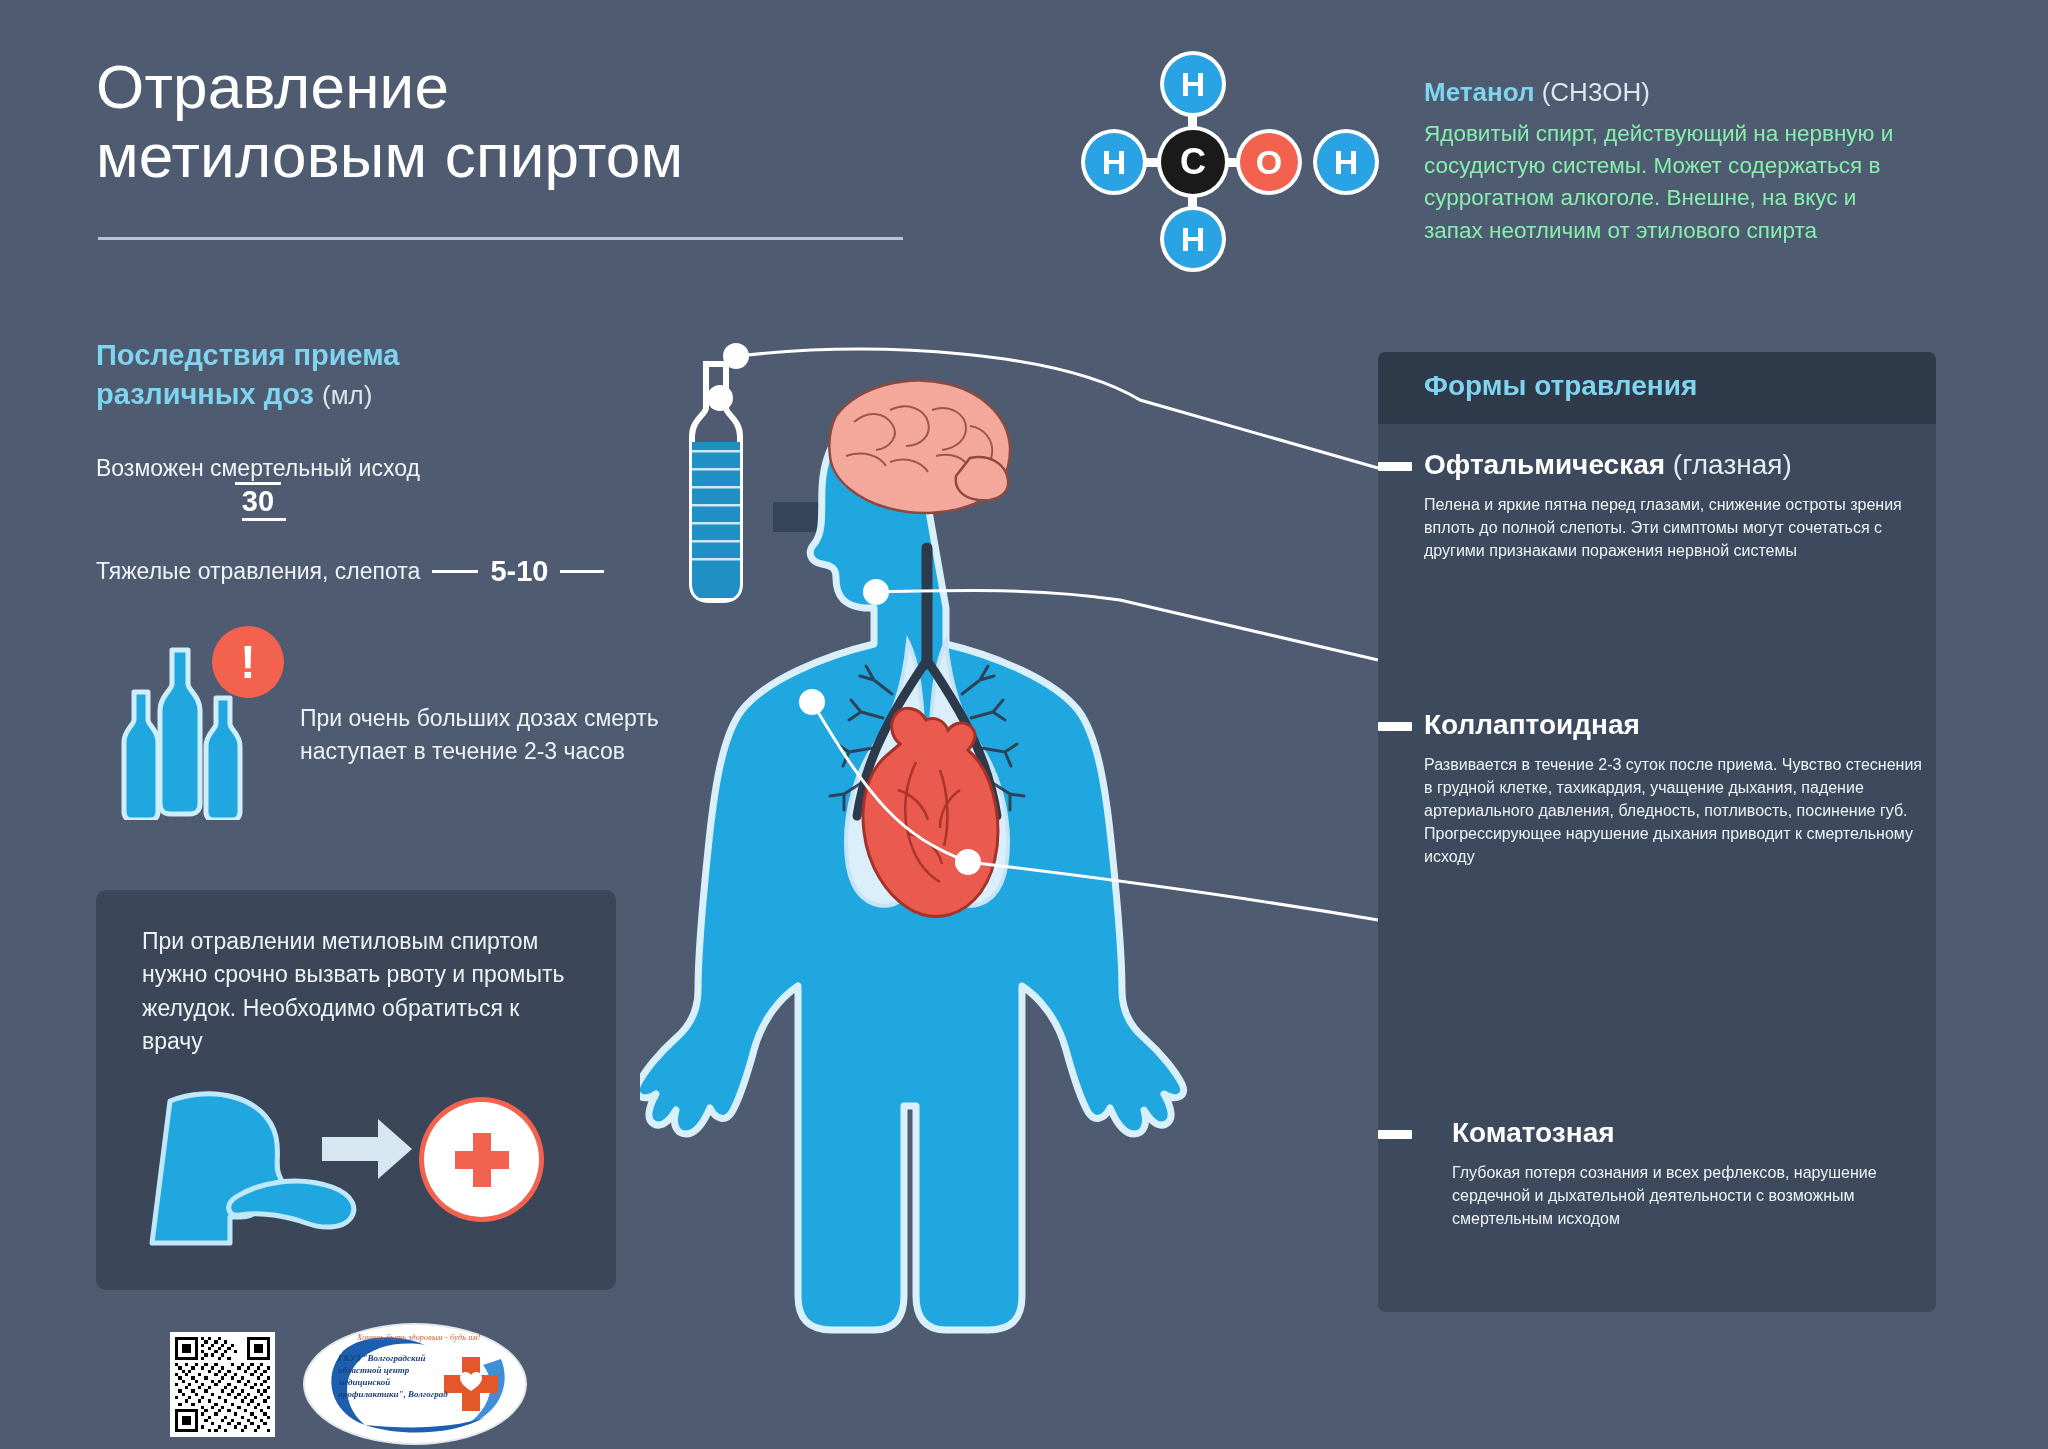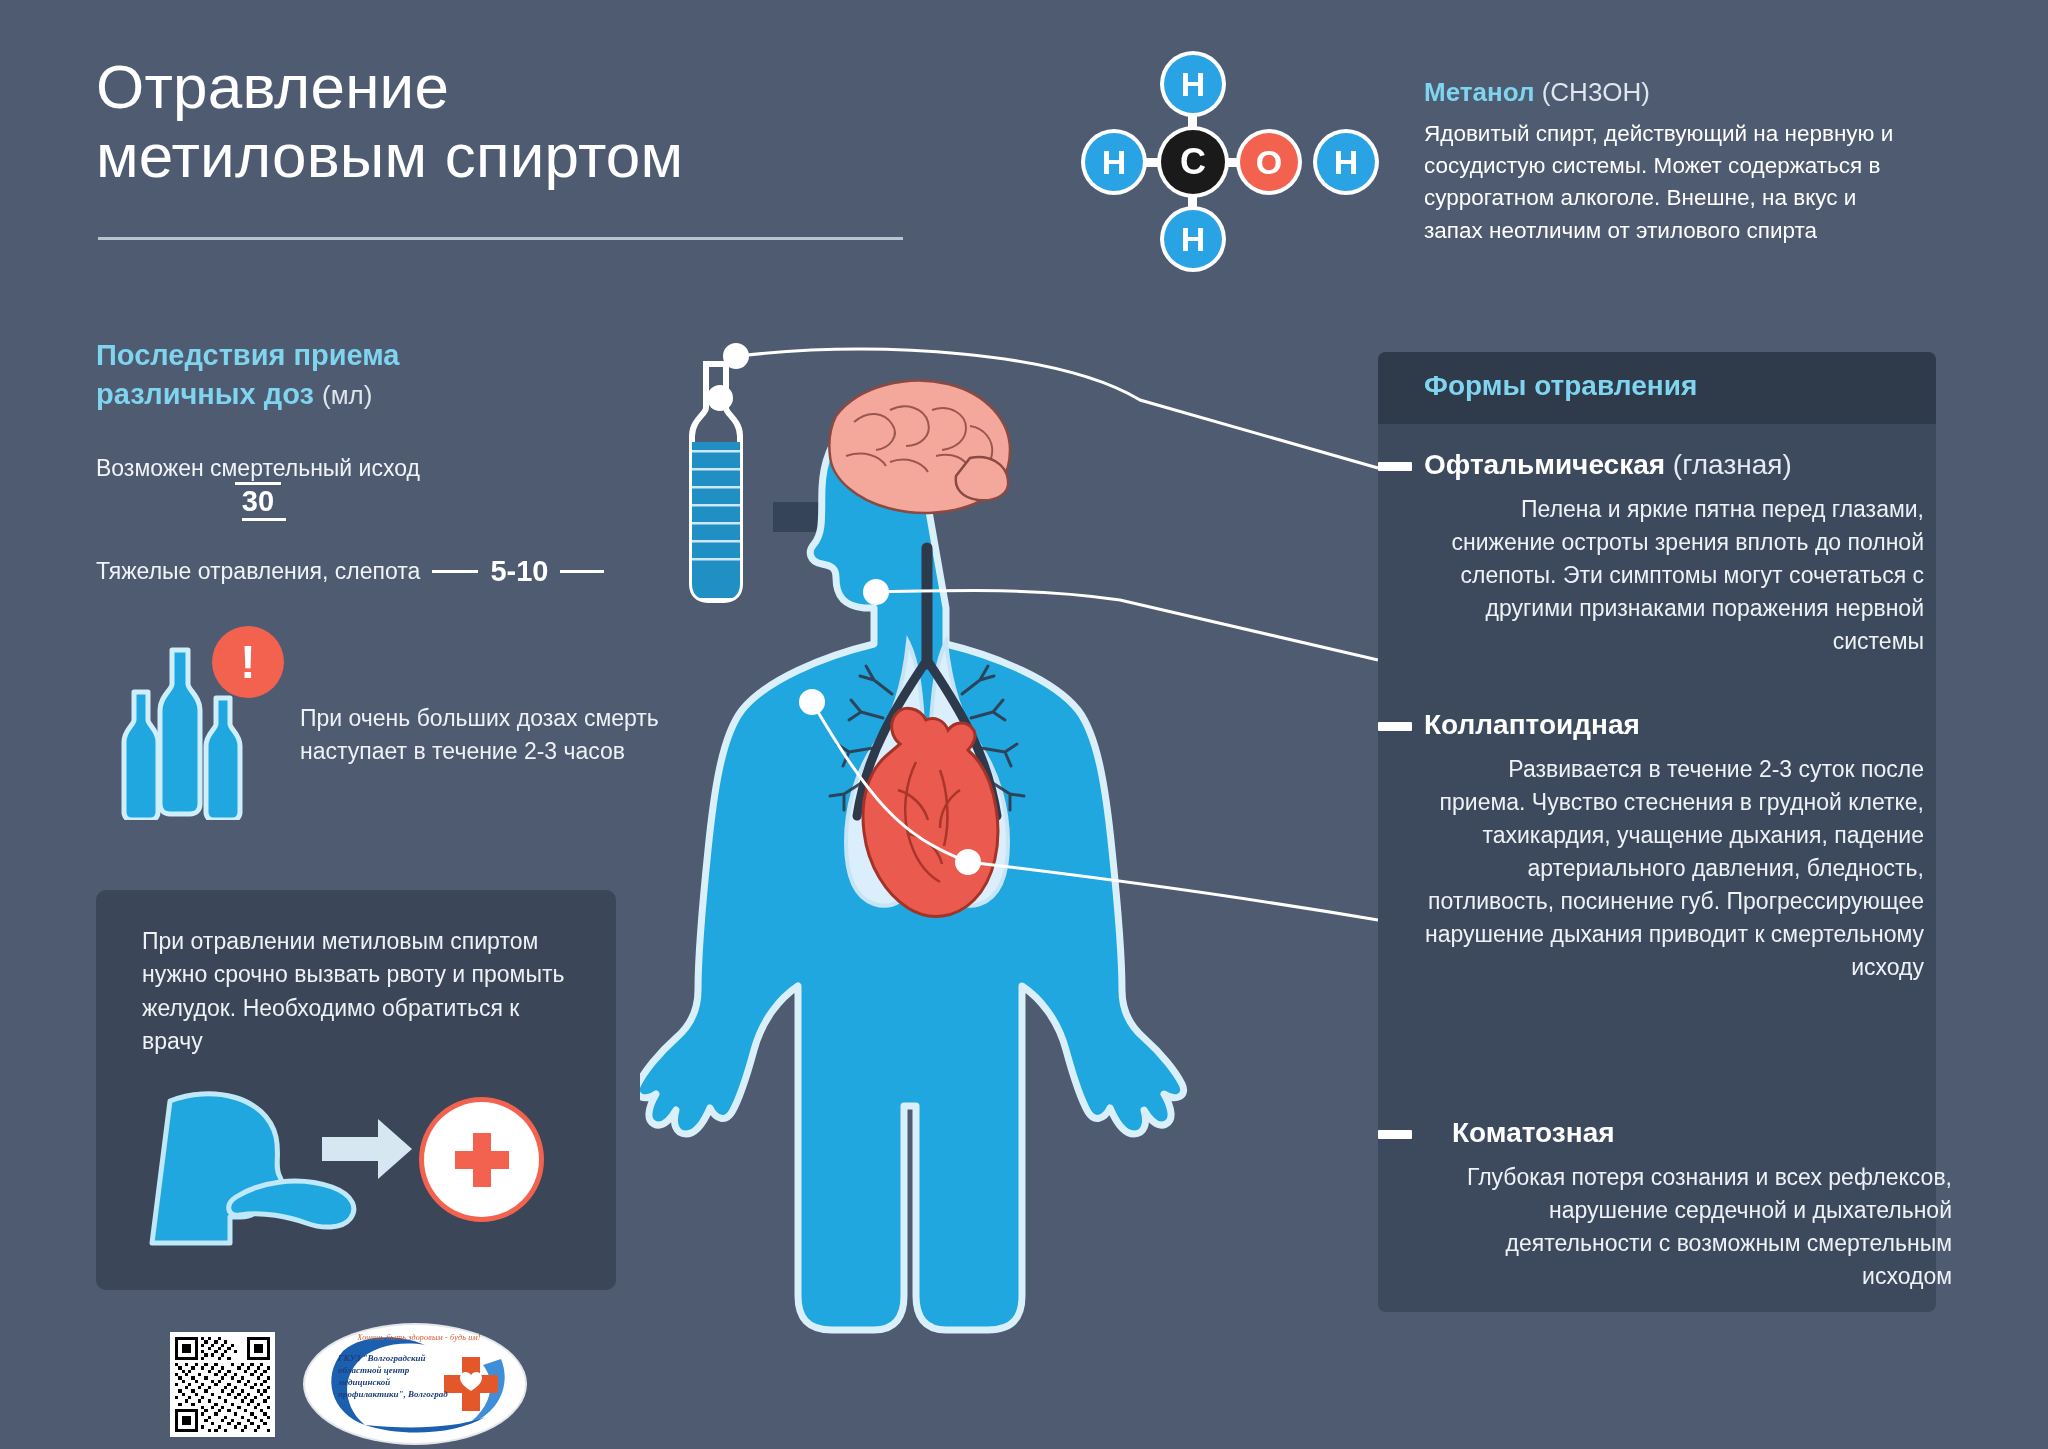--- a/index.html
+++ b/index.html
@@ -35,21 +35,21 @@
   .atom.h{width:58px;height:58px;background:#29a3e3;font-size:34px;}
   .atom.c{width:64px;height:64px;background:#1a1a1a;font-size:36px;}
   .atom.o{width:58px;height:58px;background:#f2624f;font-size:34px;}
   .bond{position:absolute;background:#ffffff;}
 
   
   .meth-block{position:absolute;left:1424px;top:76px;width:470px;}
   .meth-title{font-size:26px;line-height:1.25;margin-bottom:9px;}
   .meth-title b{color:#7fd4ef;font-weight:bold;}
   .meth-title span{color:#dfe6ee;font-weight:400;}
-  .meth-body{font-size:22.5px;line-height:1.44;color:#ffffff;}
+  .meth-body{font-size:22.5px;line-height:1.44;color:#86efac;}
 
   
   .doses-head{
     position:absolute;left:96px;top:336px;width:430px;
     font-size:29px;line-height:1.33;
   }
   .doses-head b{color:#7fd4ef;font-weight:bold;}
   .doses-head span{color:#dde4ec;font-weight:400;font-size:26px;}
 
   .dose-row{position:absolute;display:flex;align-items:center;}
@@ -105,21 +105,21 @@
     background:#2f3a4a;border-radius:8px 8px 0 0;
   }
   .forms-head{
     position:absolute;left:1424px;top:370px;
     font-size:28px;font-weight:bold;color:#7fd4ef;
   }
   .form-item{position:absolute;left:1424px;width:500px;}
   .form-title{font-size:28px;line-height:1.2;margin-bottom:11px;}
   .form-title b{font-weight:bold;color:#ffffff;}
   .form-title span{font-weight:400;color:#e4eaf1;}
-  .form-body{font-size:23px;line-height:1.44;color:#eef2f6;text-align:right;}
+  .form-body{font-size:16px;line-height:1.44;color:#eef2f6;}
   .tick{position:absolute;width:34px;height:9px;background:#ffffff;border-radius:1px;}
 
   
   .conn{position:absolute;left:0;top:0;width:2048px;height:1449px;pointer-events:none;}
 
   
   .qr{position:absolute;left:170px;top:1332px;width:105px;height:105px;background:#ffffff;padding:5px;box-sizing:border-box;}
   .logo{position:absolute;left:305px;top:1325px;width:220px;height:118px;}
   .logo-oval{
     position:absolute;inset:0;background:#ffffff;border-radius:50%;

